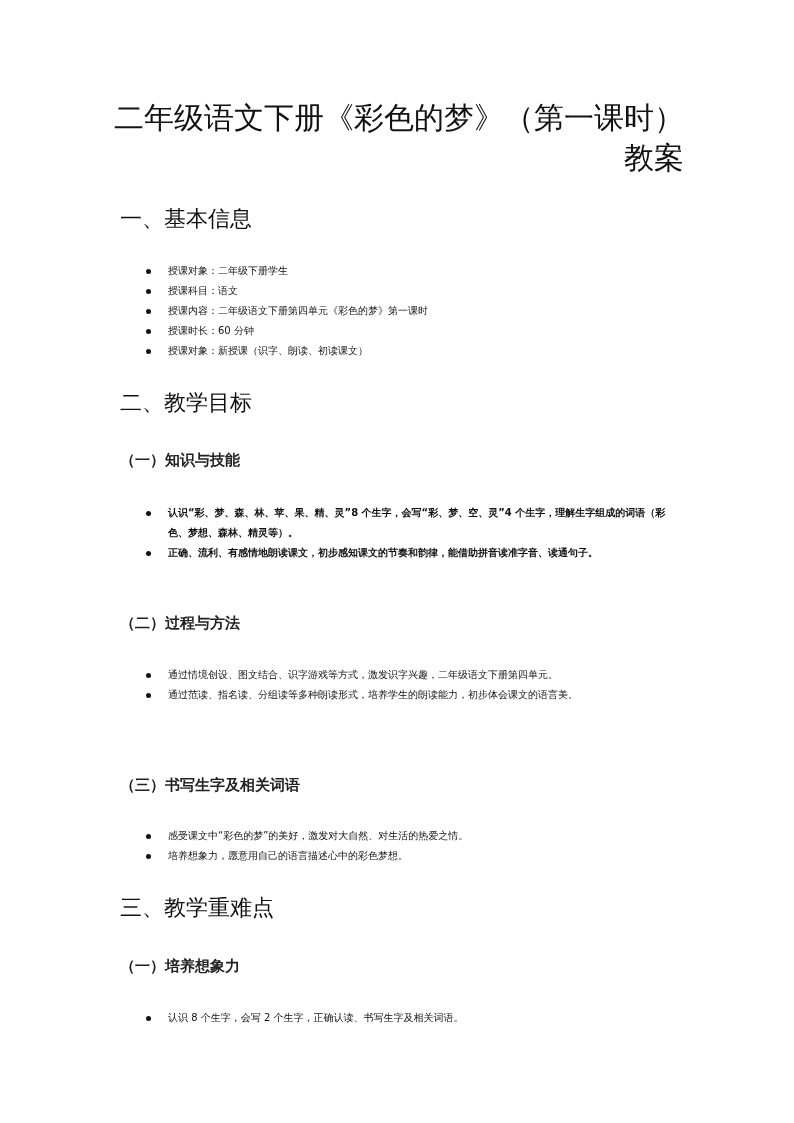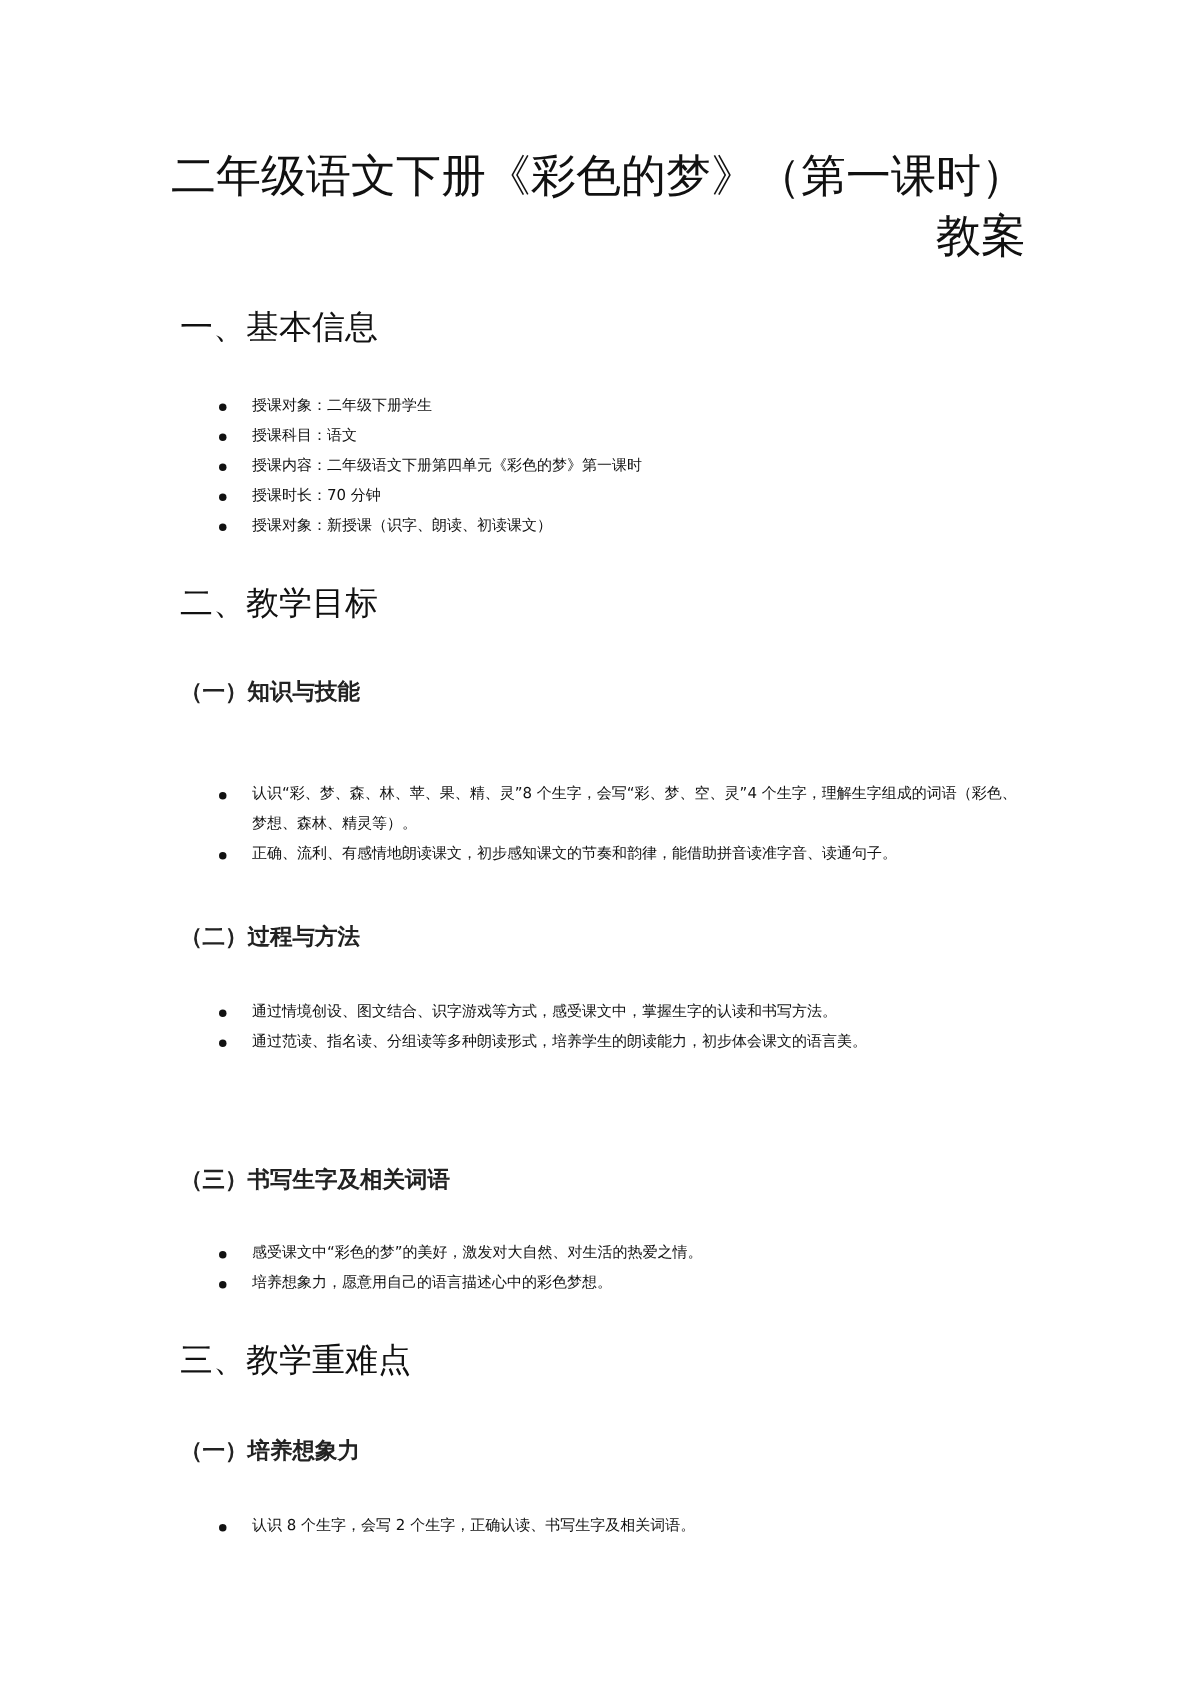--- a/index.html
+++ b/index.html
@@ -17,21 +17,21 @@
       margin: 0;
     }
     .h1 {
       position: absolute; left: 120px; margin: 0;
       font-size: 22px; line-height: 28px; font-weight: normal;
       font-family: "DejaVu Serif", "Liberation Serif", serif; color: #111;
     }
     .h3 {
       position: absolute; left: 120px; margin: 0;
       font-size: 15px; line-height: 20px; font-weight: bold;
-      font-family: Liberation Serif, serif; color: #222;
+      font-family: Liberation Mono, monospace; color: #222;
     }
     .list {
       position: absolute; left: 140px; width: 538px; margin: 0; padding: 0;
       list-style: none;
     }
     .list li {
       position: relative; padding-left: 28px;
       font-size: 10px; line-height: 20px; color: #111;
     }
     .list li .bullet {
@@ -44,35 +44,35 @@
 
 <div class="page">
 
   <h1 class="title">二年级语文下册《彩色的梦》（第一课时）教案</h1>
 
   <h2 class="h1" style="top:205px;">一、基本信息</h2>
   <ul class="list" style="top:261px;">
     <li><span class="bullet"></span><span>授课对象：二年级下册学生</span></li>
     <li><span class="bullet"></span><span>授课科目：语文</span></li>
     <li><span class="bullet"></span><span>授课内容：二年级语文下册第四单元《彩色的梦》第一课时</span></li>
-    <li><span class="bullet"></span><span>授课时长：70 分钟</span></li>
+    <li><span class="bullet"></span><span>授课时长：60 分钟</span></li>
     <li><span class="bullet"></span><span>授课对象：新授课（识字、朗读、初读课文）</span></li>
   </ul>
 
   <h2 class="h1" style="top:389px;">二、教学目标</h2>
 
   <h3 class="h3" style="top:452px;">（一）知识与技能</h3>
-  <ul class="list" style="top:520px;">
+  <ul class="list" style="top:503px;font-weight:bold;">
     <li><span class="bullet"></span><span>认识“彩、梦、森、林、苹、果、精、灵”8 个生字，会写“彩、梦、空、灵”4 个生字，理解生字组成的词语（彩色、梦想、森林、精灵等）。</span></li>
     <li><span class="bullet"></span><span>正确、流利、有感情地朗读课文，初步感知课文的节奏和韵律，能借助拼音读准字音、读通句子。</span></li>
   </ul>
 
   <h3 class="h3" style="top:615px;">（二）过程与方法</h3>
   <ul class="list" style="top:665px;">
-    <li><span class="bullet"></span><span>通过情境创设、图文结合、识字游戏等方式，感受课文中，掌握生字的认读和书写方法。</span></li>
+    <li><span class="bullet"></span><span>通过情境创设、图文结合、识字游戏等方式，激发识字兴趣，二年级语文下册第四单元。</span></li>
     <li><span class="bullet"></span><span>通过范读、指名读、分组读等多种朗读形式，培养学生的朗读能力，初步体会课文的语言美。</span></li>
   </ul>
 
   <h3 class="h3" style="top:777px;">（三）书写生字及相关词语</h3>
   <ul class="list" style="top:826px;">
     <li><span class="bullet"></span><span>感受课文中“彩色的梦”的美好，激发对大自然、对生活的热爱之情。</span></li>
     <li><span class="bullet"></span><span>培养想象力，愿意用自己的语言描述心中的彩色梦想。</span></li>
   </ul>
 
   <h2 class="h1" style="top:894px;">三、教学重难点</h2>

